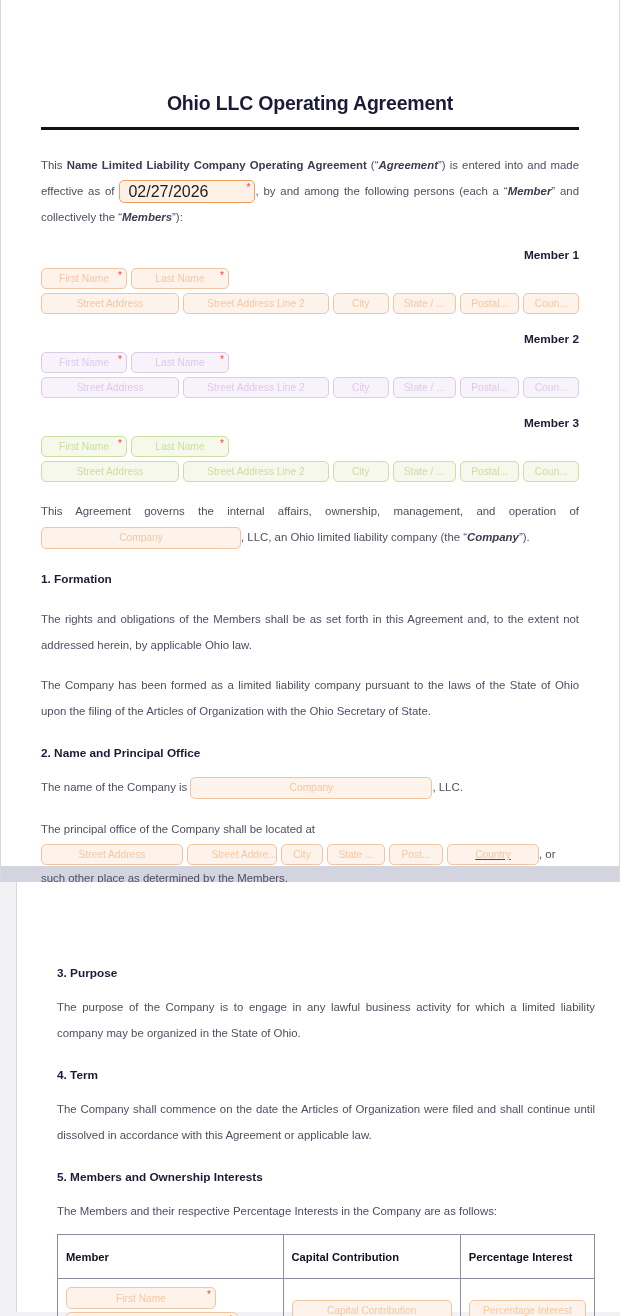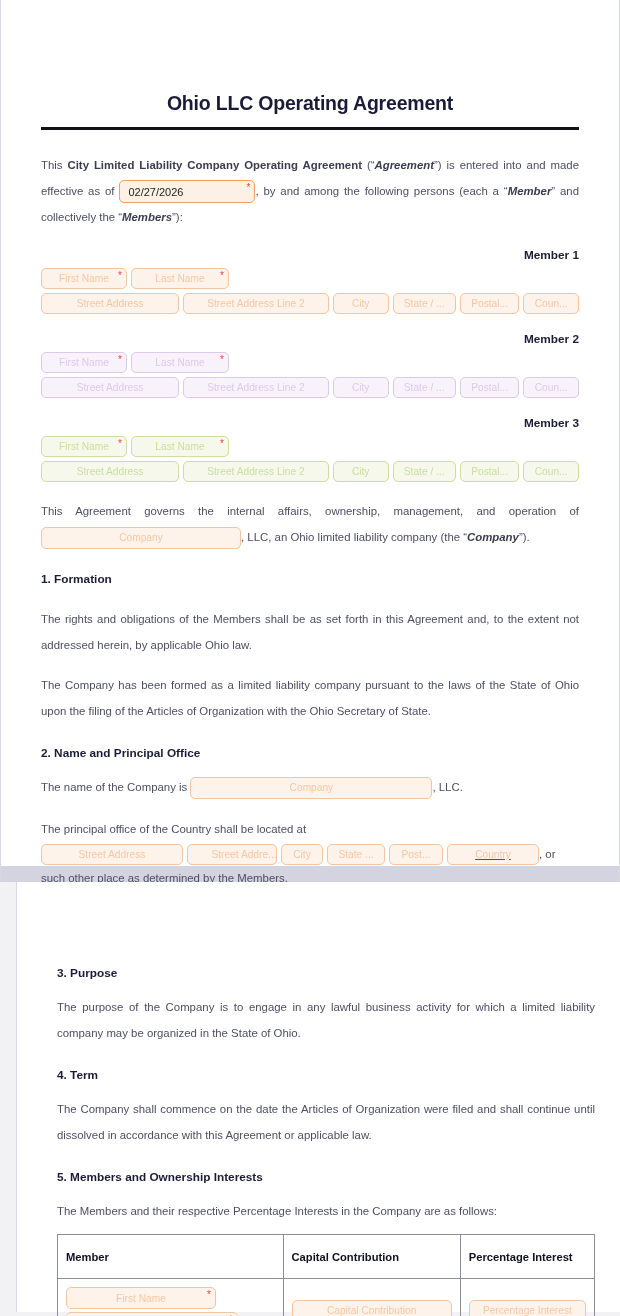--- a/index.html
+++ b/index.html
@@ -119,21 +119,21 @@
 
   
   .t-orange { background: #fdf3ea; border: 1px solid #f3c4a0; }
   .t-orange .ph { color: #f6c7a3; }
   .t-purple { background: #f8f3fb; border: 1px solid #ddc9ea; }
   .t-purple .ph { color: #ddc9ea; }
   .t-green  { background: #f5f8ea; border: 1px solid #cedda0; }
   .t-green  .ph { color: #cedda0; }
 
   .fld.filled { background: #fdf0e4; border: 1px solid #ef9f5f; justify-content: flex-start; padding-left: 8px; }
-  .fld.filled .val { color: #1d1d1d; font-size: 11px; }
+  .fld.filled .val { color: #1d1d1d; font-size: 16px; }
 
   
   .w-first { width: 86px; }
   .w-last  { width: 98px; }
   .w-street { width: 144px; }
   .w-street2 { width: 152px; }
   .w-city { width: 58px; }
   .w-state { width: 66px; }
   .w-postal { width: 62px; }
   .w-country { width: 58px; }
@@ -188,21 +188,21 @@
 <body>
 
 <div class="viewport">
   <div class="topstrip"></div>
 
   <div class="page page-one">
 
     <h1 class="doc-title">Ohio LLC Operating Agreement</h1>
     <hr class="rule">
 
-    <p class="body-text"><span>This </span><b class="strong">City Limited Liability Company Operating Agreement</b><span> (“</span><span class="bolditalic">Agreement</span><span>”) is entered into and made effective as of </span><span class="inline-wrap">
+    <p class="body-text"><span>This </span><b class="strong">Name Limited Liability Company Operating Agreement</b><span> (“</span><span class="bolditalic">Agreement</span><span>”) is entered into and made effective as of </span><span class="inline-wrap">
           <span class="fld filled w-date">
             <span class="val">02/27/2026</span>
             <span class="req">*</span>
           </span>
         </span><span>, by and among the following persons (each a “</span><span class="bolditalic">Member</span><span>” and collectively the “</span><span class="bolditalic">Members</span><span>”):</span></p>
 
     <h4 class="member-head">Member 1</h4>
     <div class="fieldrow">
       <span class="fld t-orange w-first">
           <span class="ph">First Name</span>
@@ -308,21 +308,21 @@
     <p class="body-text" style="margin-top:20px;">The rights and obligations of the Members shall be as set forth in this Agreement and, to the extent not addressed herein, by applicable Ohio law.</p>
     <p class="body-text">The Company has been formed as a limited liability company pursuant to the laws of the State of Ohio upon the filing of the Articles of Organization with the Ohio Secretary of State.</p>
 
     <h3 class="section-head">2. Name and Principal Office</h3>
     <p class="para-with-field"><span>The name of the Company is </span><span class="inline-wrap">
           <span class="fld t-orange w-company-big">
             <span class="ph">Company</span>
           </span>
         </span><span>, LLC.</span></p>
 
-    <p class="para-with-field left" style="margin-top:18px;margin-bottom:0;line-height:22px;"><span>The principal office of the Country shall be located at </span></p>
+    <p class="para-with-field left" style="margin-top:18px;margin-bottom:0;line-height:22px;"><span>The principal office of the Company shall be located at </span></p>
     <p class="para-with-field left" style="margin:2px 0 0 0;line-height:24px;"><span class="inline-wrap">
           <span class="fld t-orange po-street" style="margin-right:4px;">
             <span class="ph">Street Address</span>
           </span>
           <span class="fld t-orange po-street2" style="margin-right:4px;padding-left:24px;">
             <span class="ph">Street Addre...</span>
           </span>
           <span class="fld t-orange po-city" style="margin-right:4px;">
             <span class="ph">City</span>
           </span>

